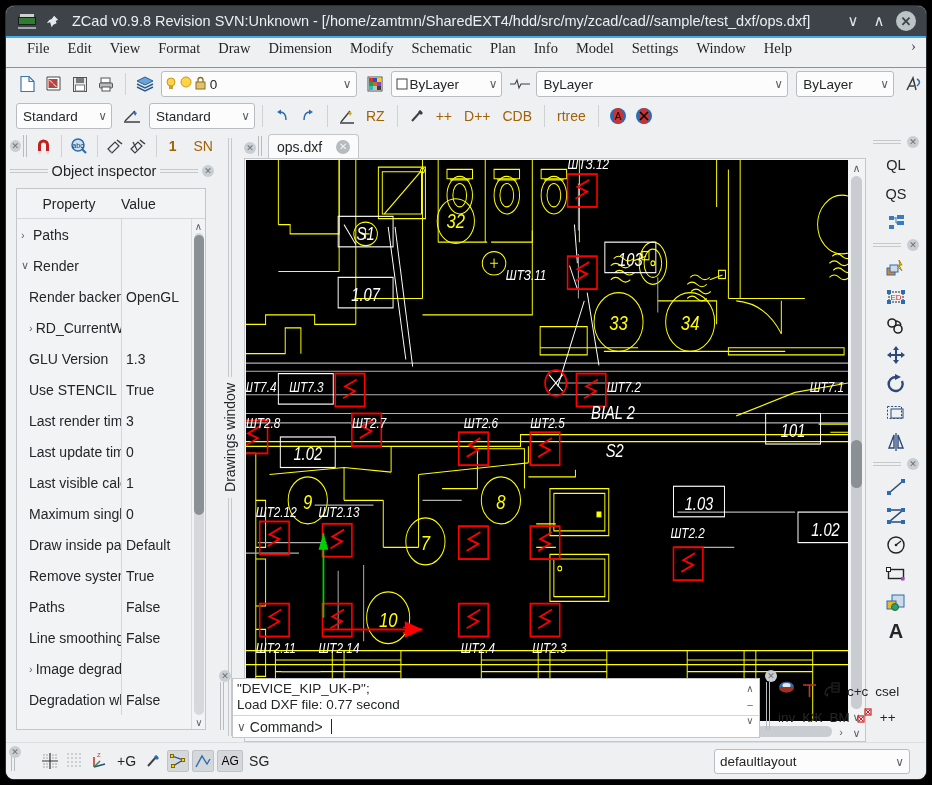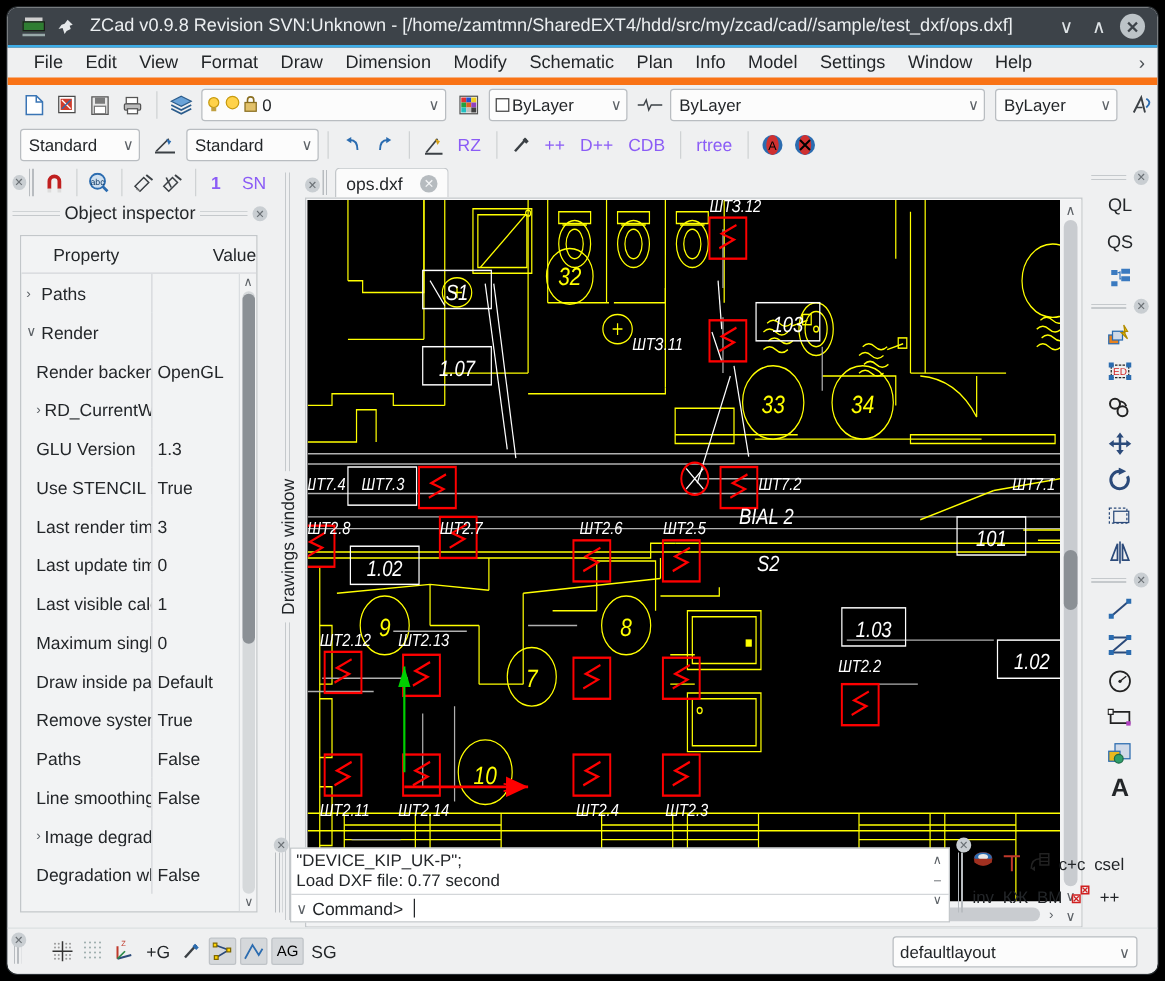--- a/index.html
+++ b/index.html
@@ -64,25 +64,26 @@
     background: #bcc3c7; color: #3d4349;
     display:flex; align-items:center; justify-content:center;
     font-size: 13px; font-weight: bold;
   }
 
   
   .menubar {
     height: 30px;
     background: #eff0f1;
     display: flex;
-    align-items: center;
+    align-items: flex-start;
     padding-left: 12px;
     font-size: 14.5px;
     color: #232629;
-    border-bottom: 6px solid #f97316;
+    border-bottom: 1px solid #f97316;
+    font-family: Liberation Serif, serif;
   }
   .menu-item { padding: 2px 9px; white-space: nowrap; }
   .menu-more { margin-left: auto; padding-right: 10px; color:#4a4f54; font-size:15px; }
 
   
   .toolrow {
     height: 32px;
     display: flex;
     align-items: center;
     background: #eff0f1;
@@ -90,21 +91,21 @@
     gap: 2px;
   }
   .tsep { width:1px; height:22px; background:#cfd2d4; margin:0 5px; }
   .grip { width:6px; height:22px; margin-right:3px;
           background: repeating-linear-gradient(to right,#b8bcc0 0 1px, transparent 1px 3px); }
   .tbtn {
     width: 24px; height: 24px;
     display:flex; align-items:center; justify-content:center;
     font-size: 13px; color:#3b4045;
   }
-  .tlabel { font-size: 14px; color:#8b5cf6; padding: 0 5px; white-space:nowrap; }
+  .tlabel { font-size: 14px; color:#a16207; padding: 0 5px; white-space:nowrap; }
   .combo {
     height: 26px;
     background: #fcfcfc;
     border: 1px solid #b9bdc1;
     border-radius: 3px;
     display: flex;
     align-items: center;
     padding: 0 4px;
     font-size: 13.5px;
     color: #232629;
@@ -149,21 +150,21 @@
     display:flex; flex-direction:column;
     overflow:hidden;
   }
   .insp-head {
     display:flex; height:30px; align-items:center;
     font-size:14px; color:#232629;
     border-bottom:1px solid #d3d6d9;
     background:#f2f3f4;
   }
   .insp-head .c1 { width:104px; text-align:center;}
-  .insp-head .c2 { flex:1; text-align:right; }
+  .insp-head .c2 { flex:1; text-align:left; }
   .insp-rows { flex:1; overflow:hidden; }
   .insp-row {
     display:flex; height:31px; align-items:center;
     font-size:14px; color:#232629;
   }
   .insp-row .p {
     width: 104px; padding-left: 4px; white-space:nowrap; overflow:hidden;
     display:flex; align-items:center; gap:3px;
   }
   .insp-row .p.lvl0 { padding-left: 4px; }

